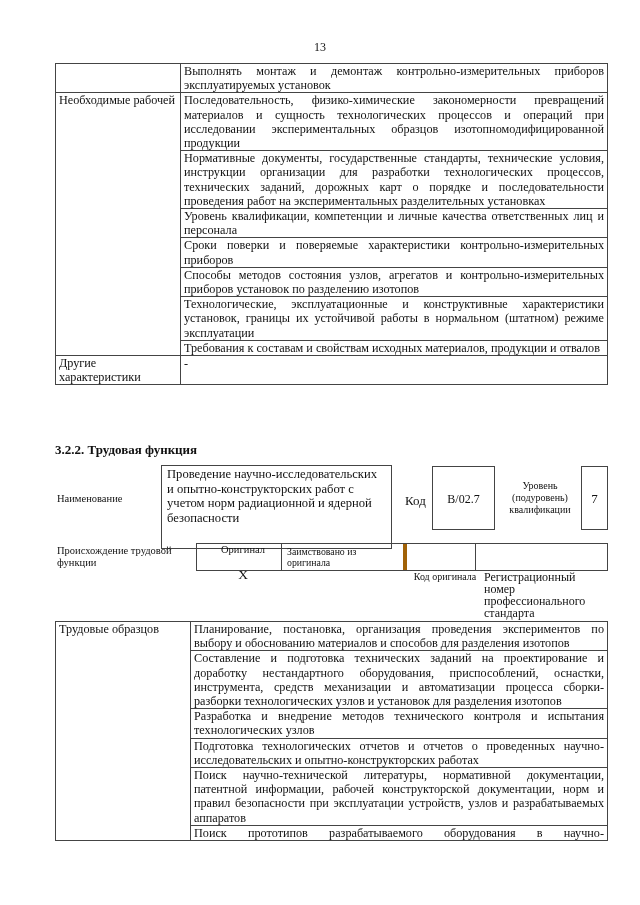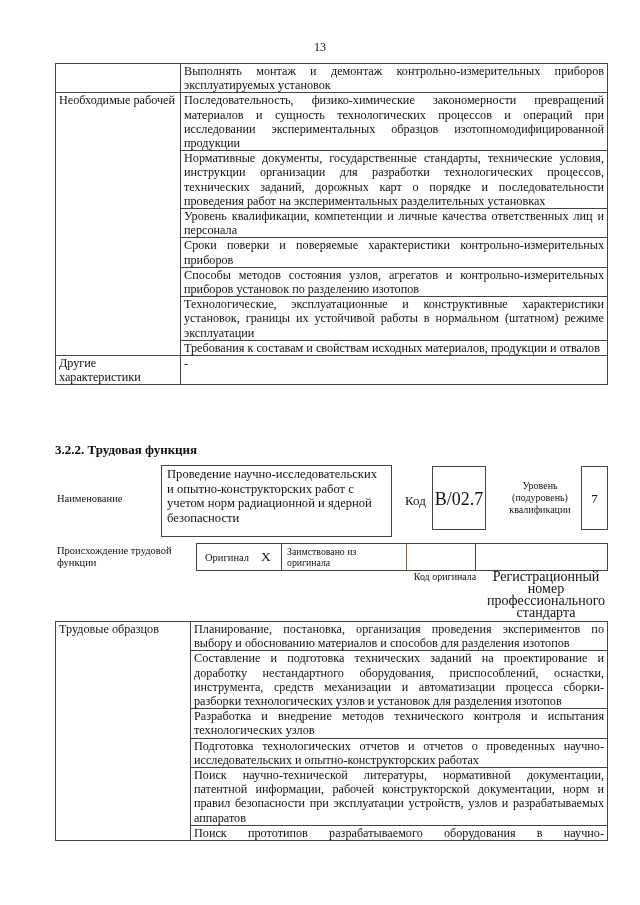--- a/index.html
+++ b/index.html
@@ -54,38 +54,38 @@
   <tr>
     <td class="c1" style="height:28px;">Другие характеристики</td>
     <td>-</td>
   </tr>
 </tbody>
   </table>
 
 <div class="abs sec-title">3.2.2. Трудовая функция</div>
 
 <div class="abs lbl-small" style="left:57px; top:493px;">Наименование</div>
-<div class="abs box" style="left:161px; top:465px; width:231px; height:72px; padding:1px 5px; font-size:12.6px; line-height:14.6px;">Проведение научно-исследовательских и опытно-конструкторских работ с учетом норм радиационной и ядерной безопасности</div>
+<div class="abs box" style="left:161px; top:465px; width:231px; height:84px; padding:1px 5px; font-size:12.6px; line-height:14.6px;">Проведение научно-исследовательских и опытно-конструкторских работ с учетом норм радиационной и ядерной безопасности</div>
 <div class="abs lbl-small" style="left:405px; top:493px; font-size:13px;">Код</div>
-<div class="abs box" style="left:432px; top:466px; width:54px; height:64px; font-size:18px; text-align:center; line-height:64px;">B/02.7</div>
+<div class="abs box" style="left:432px; top:466px; width:63px; height:64px; font-size:12px; text-align:center; line-height:64px;">B/02.7</div>
 <div class="abs" style="left:500px; top:480px; width:80px; text-align:center; font-size:10px; line-height:12px;">Уровень (подуровень) квалификации</div>
 <div class="abs box" style="left:581px; top:466px; width:27px; height:64px; font-size:13px; text-align:center; line-height:64px;">7</div>
 
 <div class="abs lbl-small" style="left:57px; top:545px; width:130px; line-height:12px;">Происхождение трудовой функции</div>
 <div class="abs" style="left:196px; top:543px; width:412px; height:28px; border:1px solid #444; box-sizing:border-box; display:flex;">
-  <div style="width:85px; border-right:1px solid #444; display:flex; align-items:center; padding-left:8px; box-sizing:border-box; gap:12px;">
+  <div style="width:85px; border-right:1px solid #444; display:flex; align-items:center; padding-left:8px; box-sizing:border-box; gap:12px;flex-direction:column;">
     <span class="lbl-small">Оригинал</span>
     <span style="font-size:13.5px;">X</span>
   </div>
-  <div style="width:125px; border-right:1px solid #a16207; font-size:9.8px; line-height:11px; padding:2px 5px; box-sizing:border-box;">Заимствовано из оригинала</div>
+  <div style="width:125px; border-right:4px solid #a16207; font-size:9.8px; line-height:11px; padding:2px 5px; box-sizing:border-box;">Заимствовано из оригинала</div>
   <div style="width:68px; border-right:1px solid #444;"></div>
   <div style="flex:1;"></div>
 </div>
 <div class="abs" style="left:405px; top:571px; width:80px; text-align:center; font-size:10px; line-height:12px;">Код оригинала</div>
-<div class="abs" style="left:484px; top:571px; width:124px; text-align:center; font-size:14px; line-height:12px;">Регистрационный номер профессионального стандарта</div>
+<div class="abs" style="left:484px; top:571px; width:124px; font-size:12px; line-height:12px;">Регистрационный номер профессионального стандарта</div>
 
 <table class="abs t3">
   <tbody>
       <tr>
     <td class="c1" rowspan="6">Трудовые образцов</td>
     <td class="txt">Планирование, постановка, организация проведения экспериментов по выбору и обоснованию материалов и способов для разделения изотопов</td>
   </tr>
   <tr>
         <td class="txt">Составление и подготовка технических заданий на проектирование и доработку нестандартного оборудования, приспособлений, оснастки, инструмента, средств механизации и автоматизации процесса сборки-разборки технологических узлов и установок для разделения изотопов</td>
       </tr>

